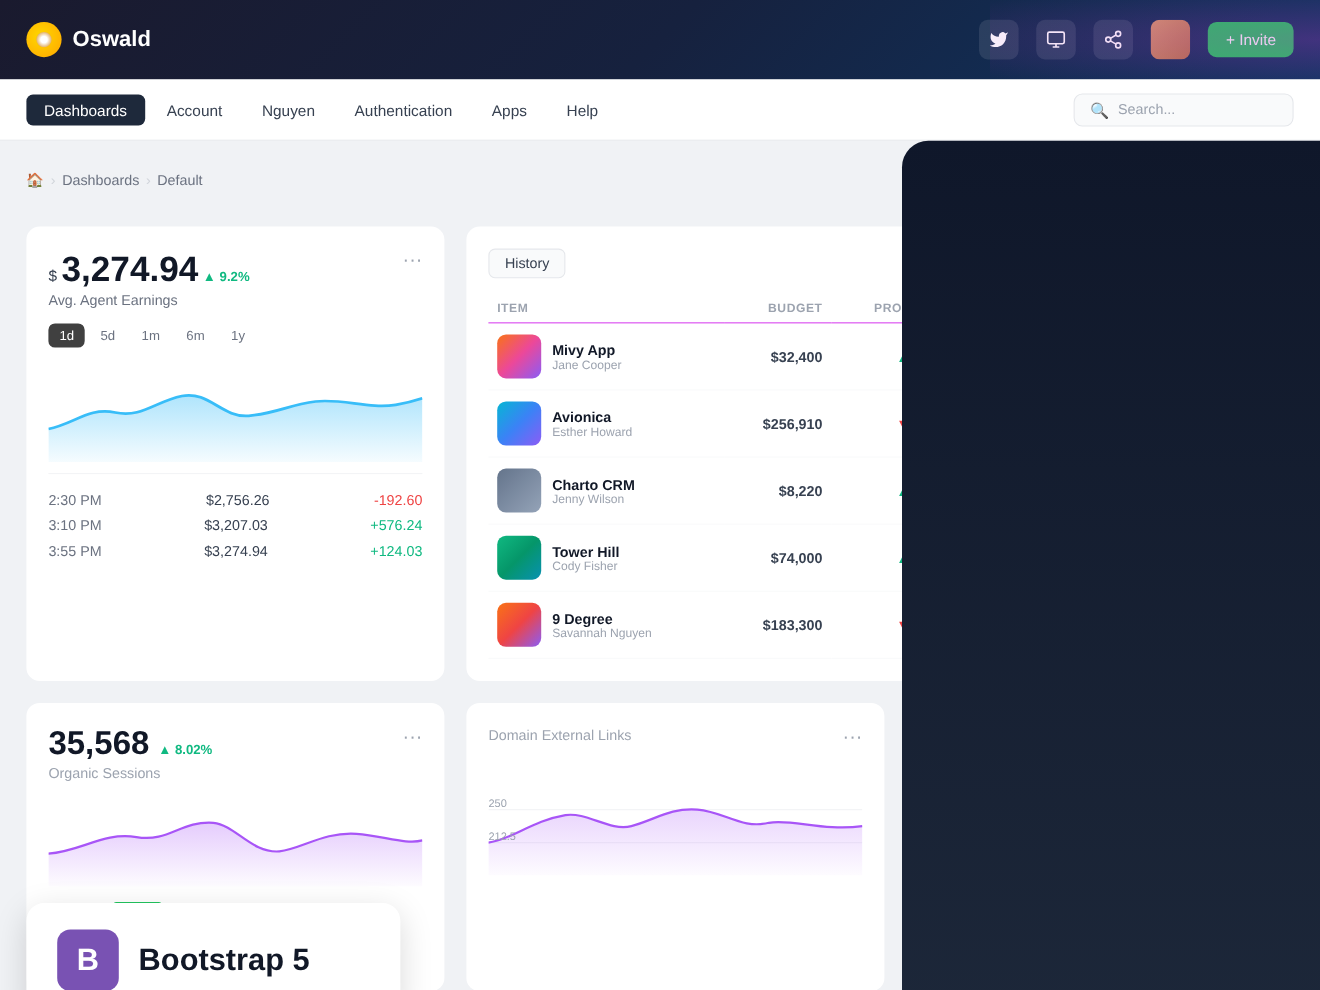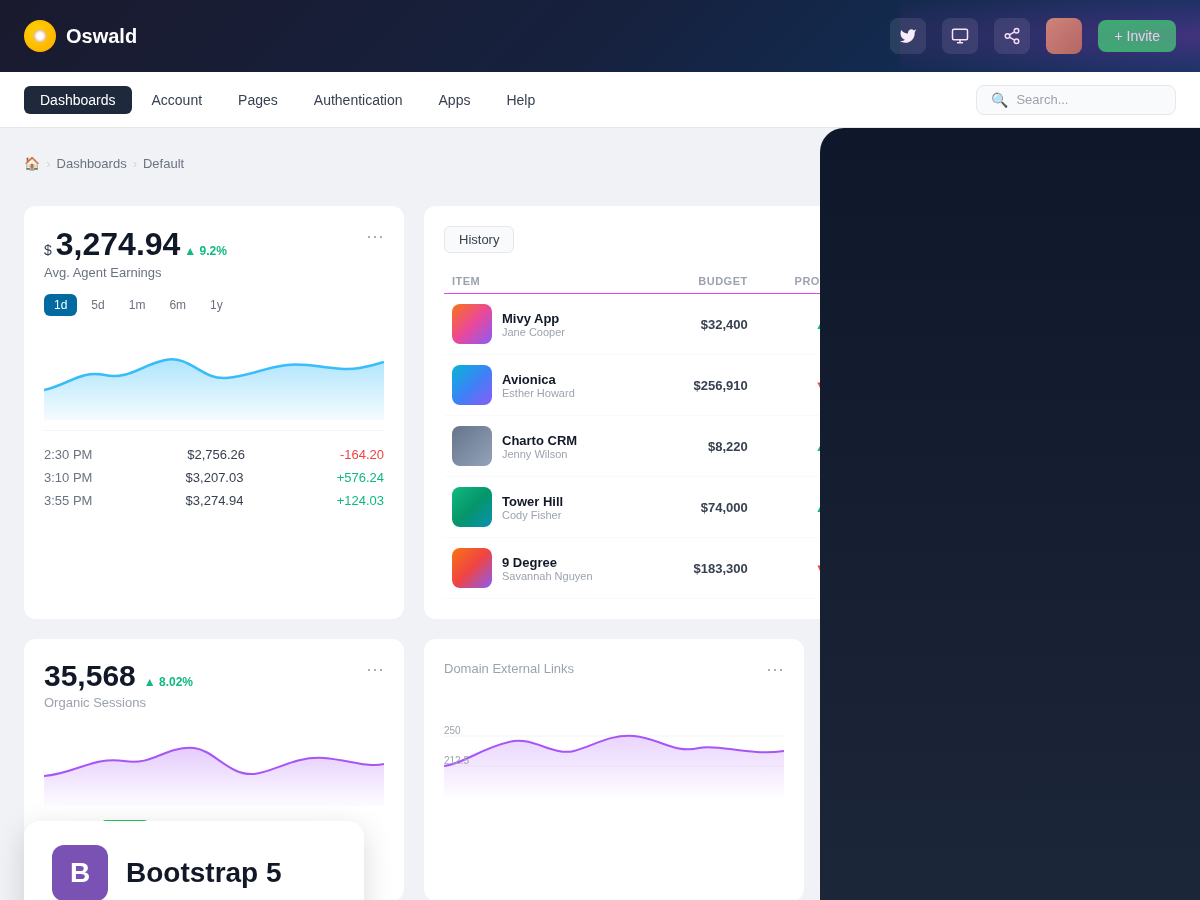--- a/index.html
+++ b/index.html
@@ -110,21 +110,21 @@
     .badge-up { color: #10b981; font-size: 12px; font-weight: 600; }
     .earnings-label { font-size: 13px; color: #6b7280; margin-top: 2px; }
     .more-btn { color: #9ca3af; cursor: pointer; font-size: 18px; }
     .time-filters { display: flex; gap: 4px; margin: 14px 0; }
     .time-btn {
       padding: 4px 10px; border-radius: 6px;
       font-size: 12px; font-weight: 500;
       cursor: pointer; border: none;
       background: transparent; color: #6b7280;
     }
-    .time-btn.active { background: #0369a1; color: white; }
+    .time-btn.active { background: #404040; color: white; }
 
     
     .chart-area { height: 90px; position: relative; margin: 10px 0; }
     .chart-svg { width: 100%; height: 100%; }
 
     
     .data-rows { border-top: 1px solid #f3f4f6; padding-top: 12px; margin-top: 4px; }
     .data-row { display: flex; justify-content: space-between; align-items: center; padding: 4px 0; font-size: 13px; }
     .data-row .time { color: #6b7280; }
     .data-row .value { color: #374151; font-weight: 500; }
@@ -271,21 +271,21 @@
     <div class="avatar">
       <div class="avatar-img"></div>
     </div>
     <button class="invite-btn">+ Invite</button>
   </div>
 </div>
 
 <div class="nav-bar">
   <div class="nav-item active">Dashboards</div>
   <div class="nav-item">Account</div>
-  <div class="nav-item">Pages</div>
+  <div class="nav-item">Nguyen</div>
   <div class="nav-item">Authentication</div>
   <div class="nav-item">Apps</div>
   <div class="nav-item">Help</div>
   <div class="nav-search">
     <span class="search-icon">🔍</span>
     <input class="search-field" type="text" placeholder="Search..." style="">
   </div>
 </div>
 
 <div style="padding: 24px; position: relative; background: #f0f2f5; min-height: calc(900px - 128px);">
@@ -339,21 +339,21 @@
           </defs>
           <path d="M0,60 C20,55 30,40 50,45 C70,50 80,35 100,30 C120,25 130,50 150,48 C170,46 180,38 200,35 C220,32 240,42 260,38 C270,36 275,34 280,32 L280,90 L0,90 Z" fill="url(#chartGrad)"></path>
           <path d="M0,60 C20,55 30,40 50,45 C70,50 80,35 100,30 C120,25 130,50 150,48 C170,46 180,38 200,35 C220,32 240,42 260,38 C270,36 275,34 280,32" fill="none" stroke="#38bdf8" stroke-width="2.5"></path>
         </svg>
       </div>
 
       <div class="data-rows">
         <div class="data-row">
           <span class="time">2:30 PM</span>
           <span class="value">$2,756.26</span>
-          <span class="change-neg">-164.20</span>
+          <span class="change-neg">-192.60</span>
         </div>
         <div class="data-row">
           <span class="time">3:10 PM</span>
           <span class="value">$3,207.03</span>
           <span class="change-pos">+576.24</span>
         </div>
         <div class="data-row">
           <span class="time">3:55 PM</span>
           <span class="value">$3,274.94</span>
           <span class="change-pos">+124.03</span>

